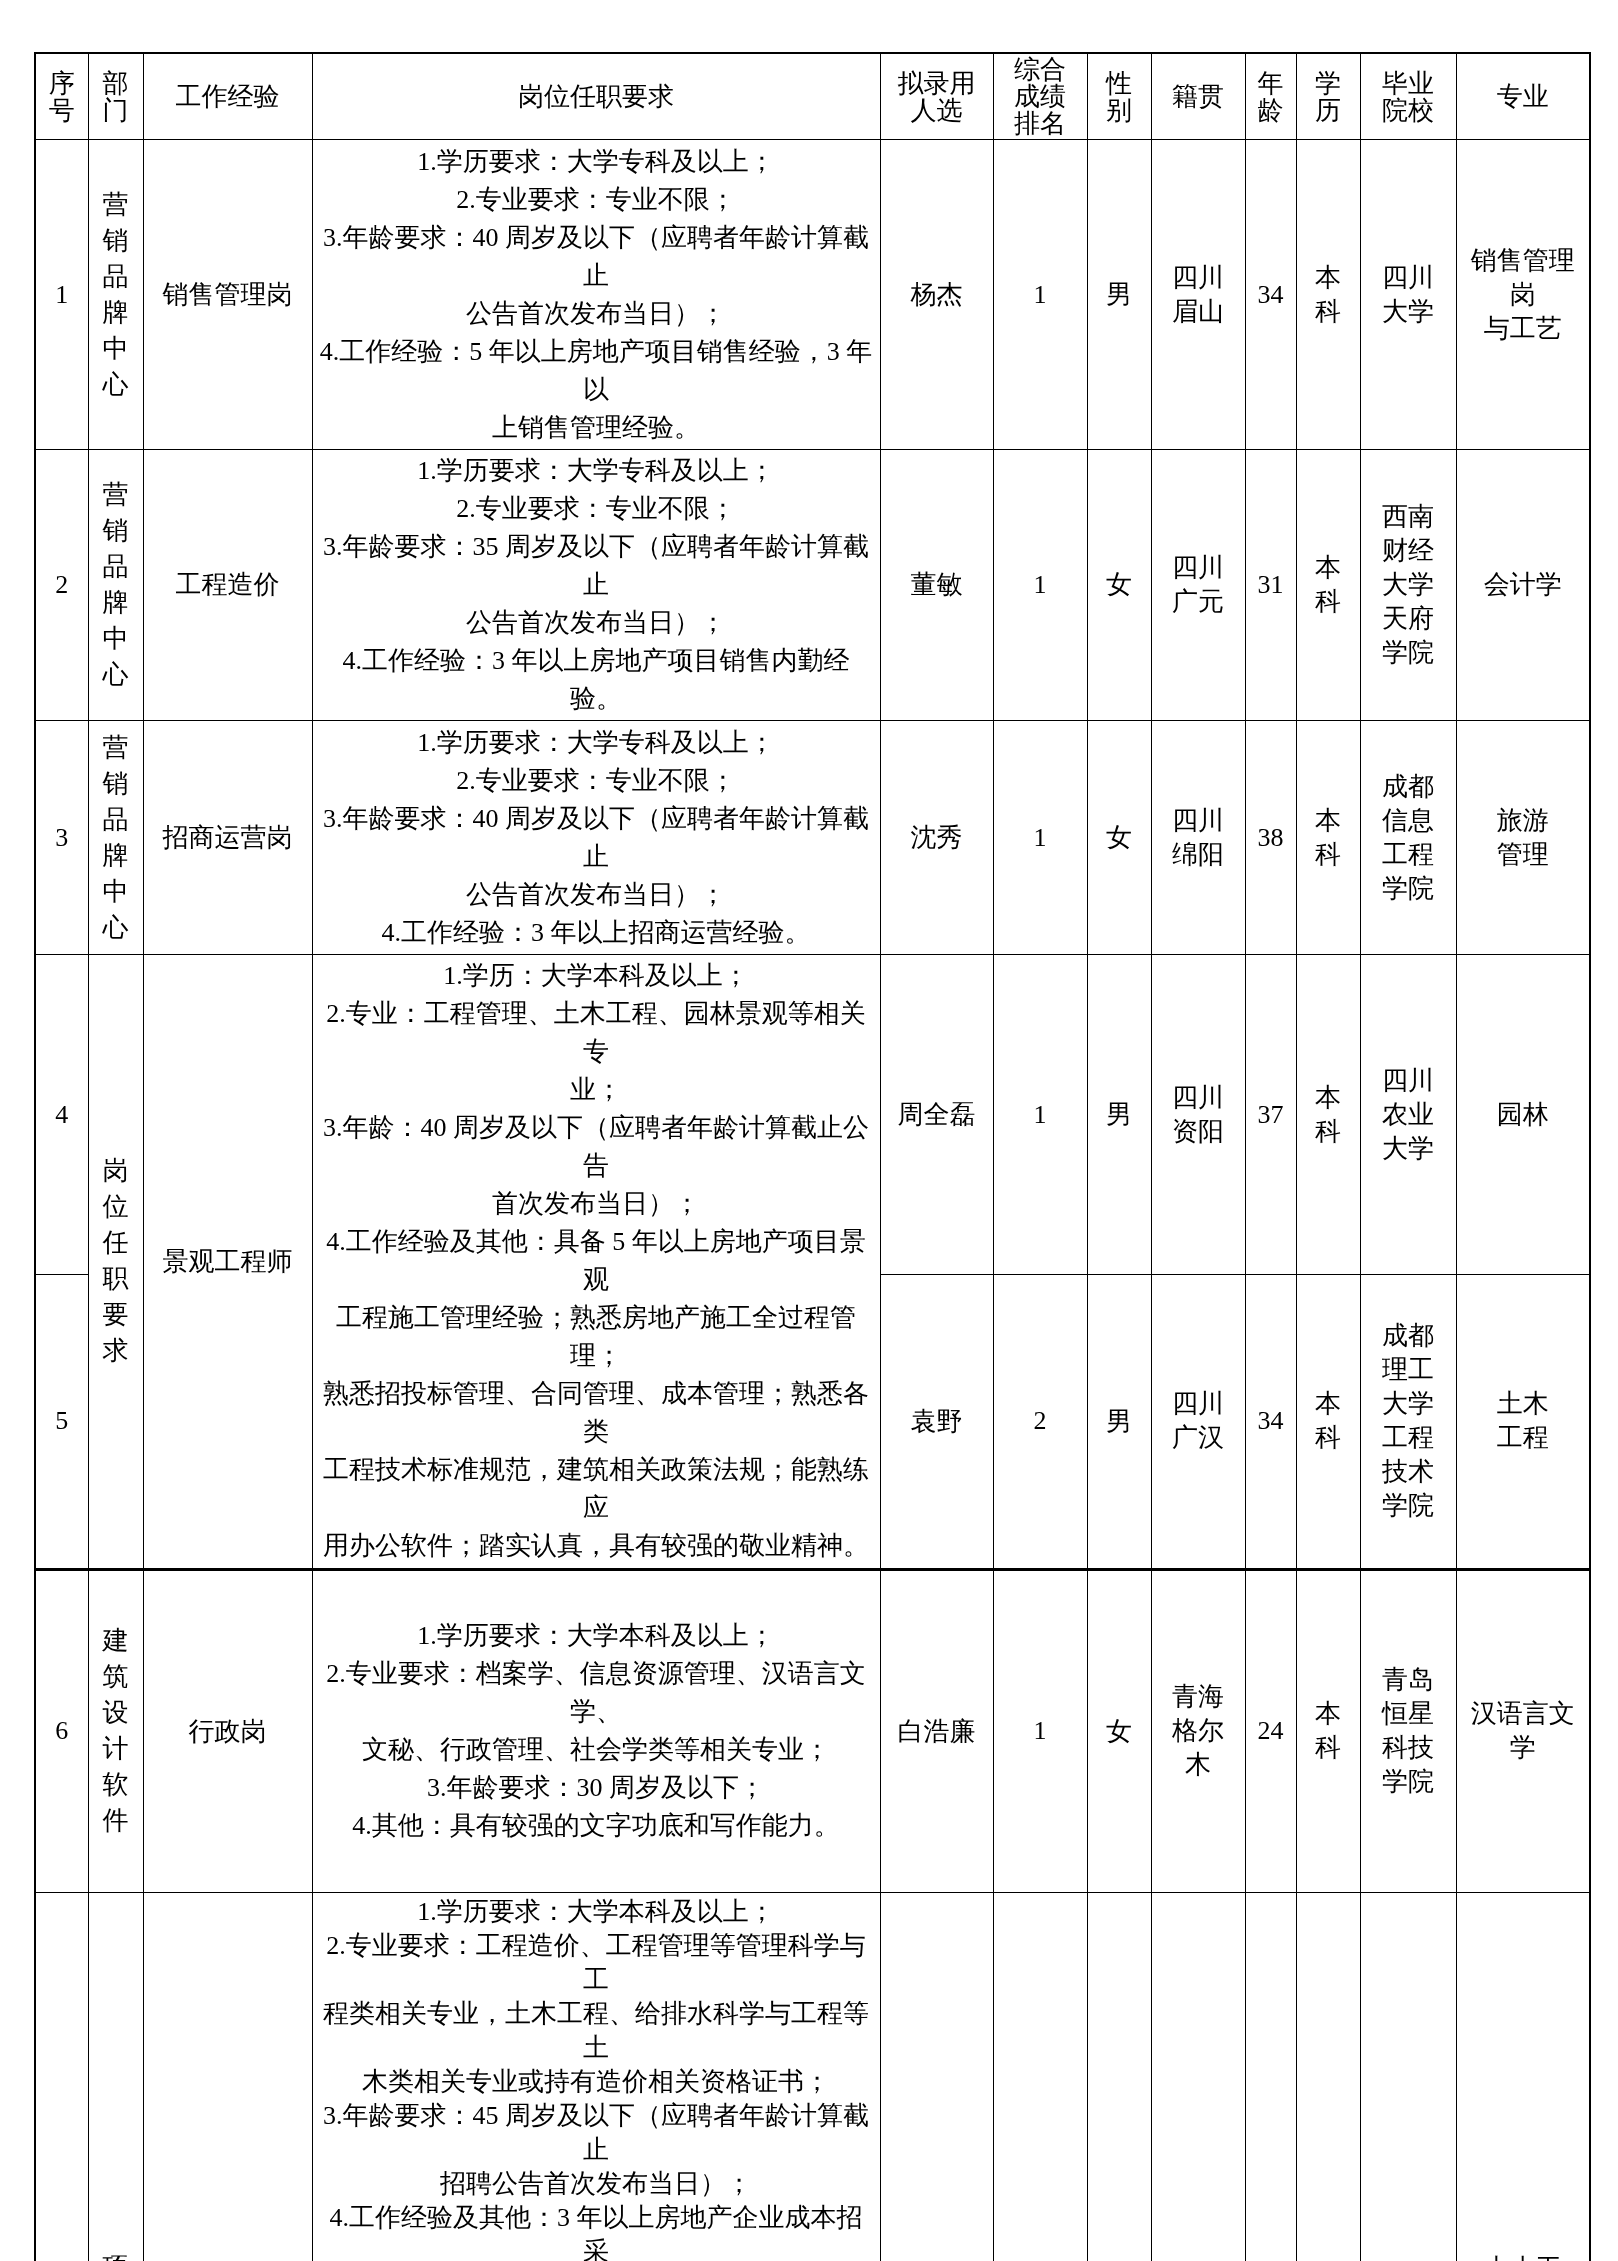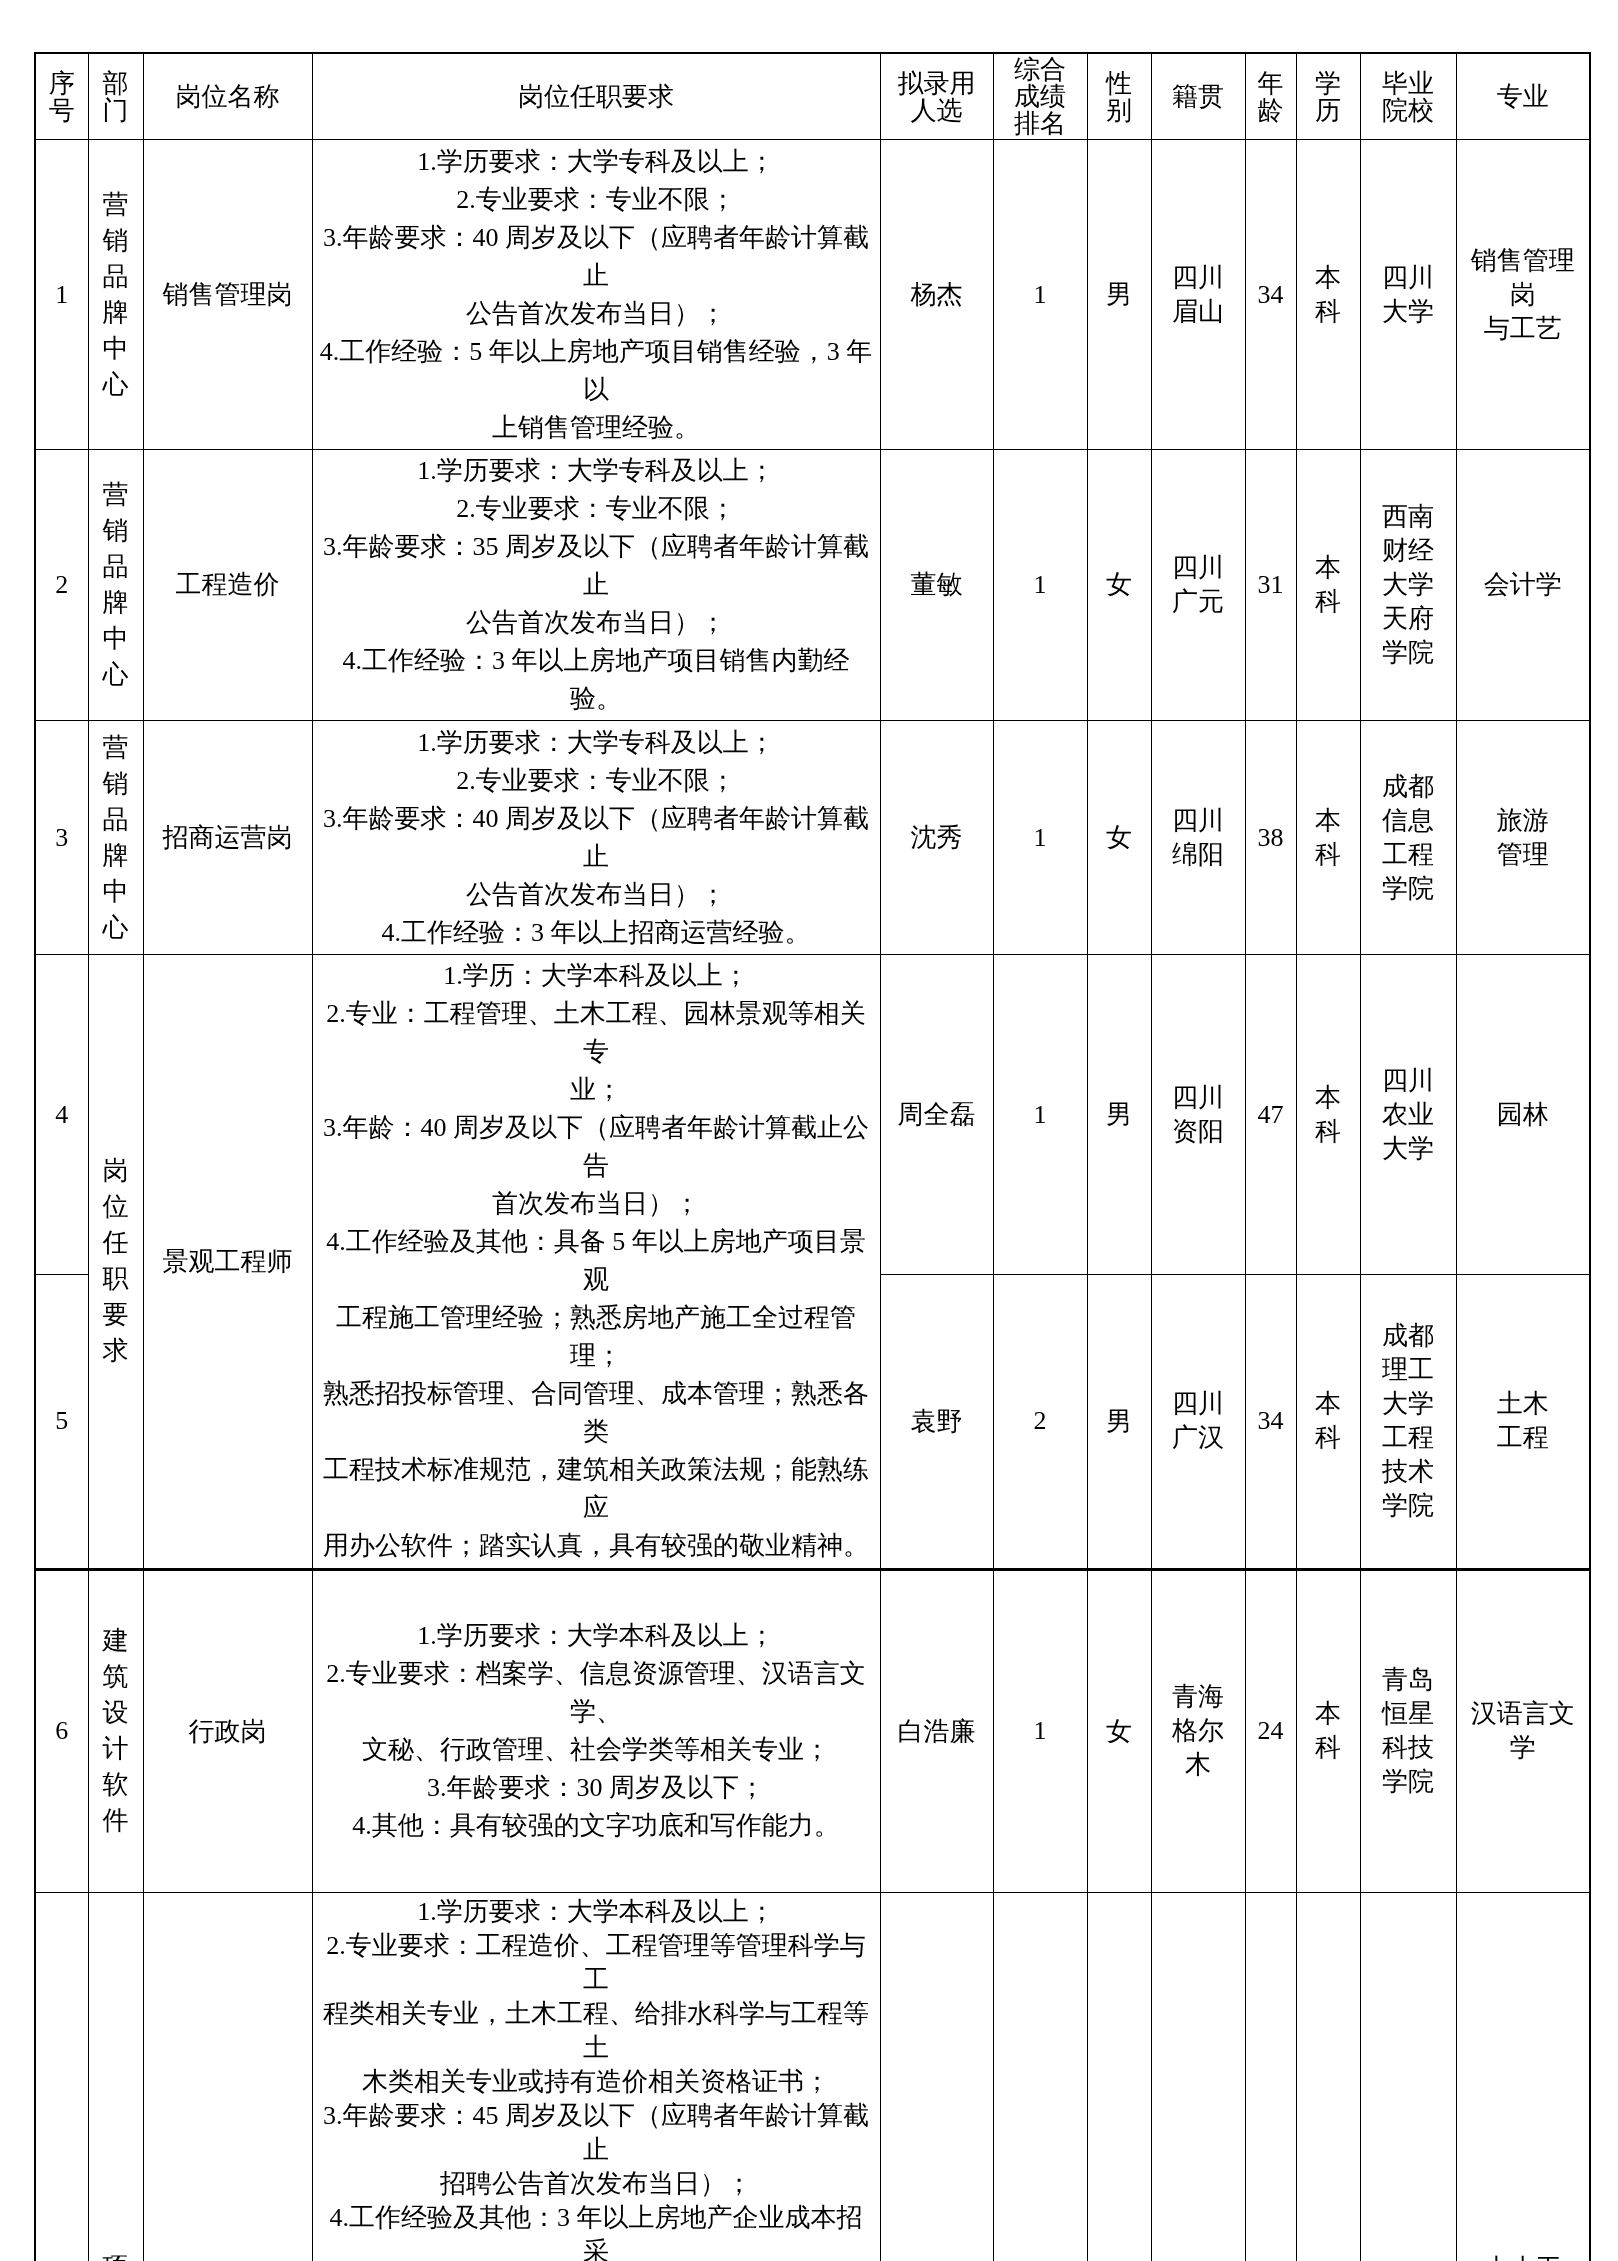--- a/index.html
+++ b/index.html
@@ -70,21 +70,21 @@
         <col style="width:96px">
         <col style="width:134px">
     </colgroup>
 
     <tbody>
         <tr style="height:83px">
       <th class="hd">序
 号</th>
       <th class="hd">部
 门</th>
-      <th class="hd">岗位名称</th>
+      <th class="hd">工作经验</th>
       <th class="hd">岗位任职要求</th>
       <th class="hd">拟录用
 人选</th>
       <th class="hd">综合
 成绩
 排名</th>
       <th class="hd">性
 别</th>
       <th class="hd">籍贯</th>
       <th class="hd">年
@@ -182,21 +182,21 @@
 4.工作经验及其他：具备 5 年以上房地产项目景观
 工程施工管理经验；熟悉房地产施工全过程管理；
 熟悉招投标管理、合同管理、成本管理；熟悉各类
 工程技术标准规范，建筑相关政策法规；能熟练应
 用办公软件；踏实认真，具有较强的敬业精神。</td>
       <td>周全磊</td>
       <td>1</td>
       <td>男</td>
       <td class="pre">四川
 资阳</td>
-      <td>47</td>
+      <td>37</td>
       <td class="pre">本
 科</td>
       <td class="pre">四川
 农业
 大学</td>
       <td class="pre">园林</td>
     </tr>
 
     <tr style="height:292px">
       <td>5</td>

